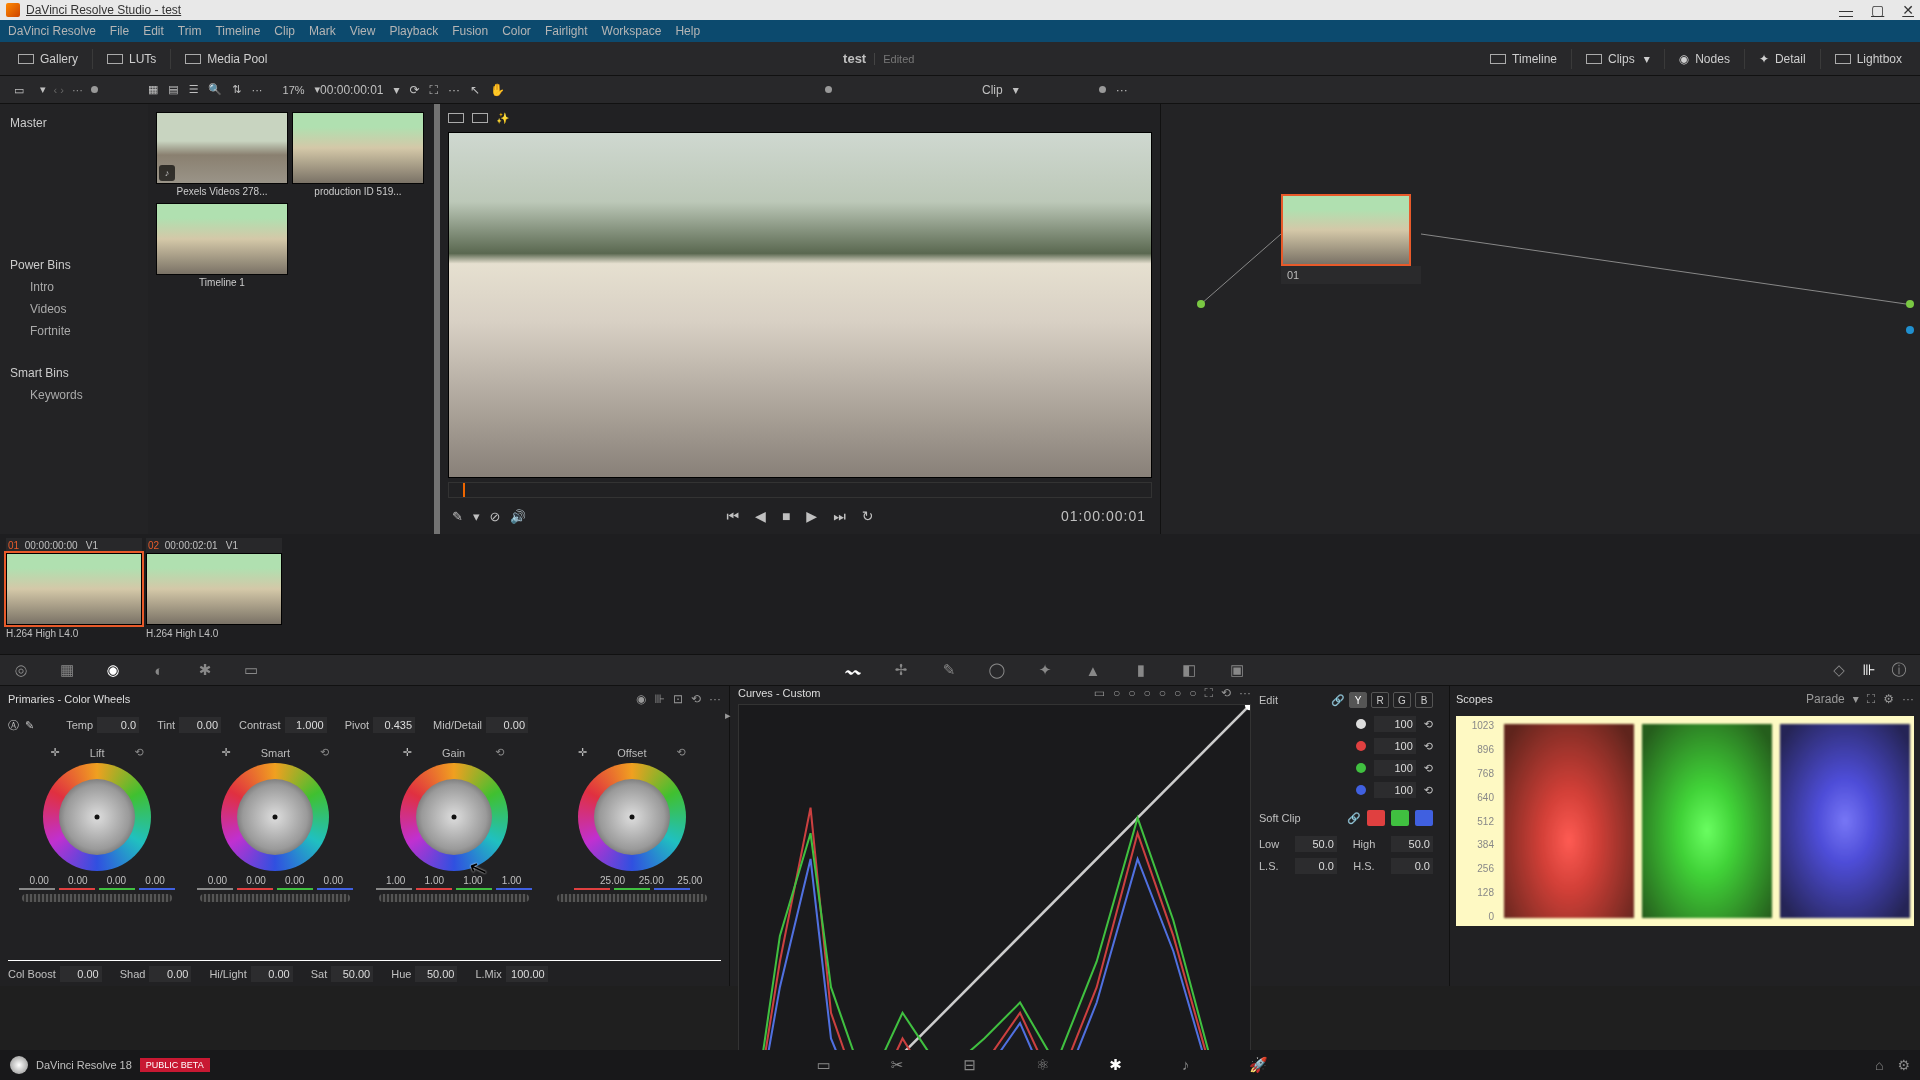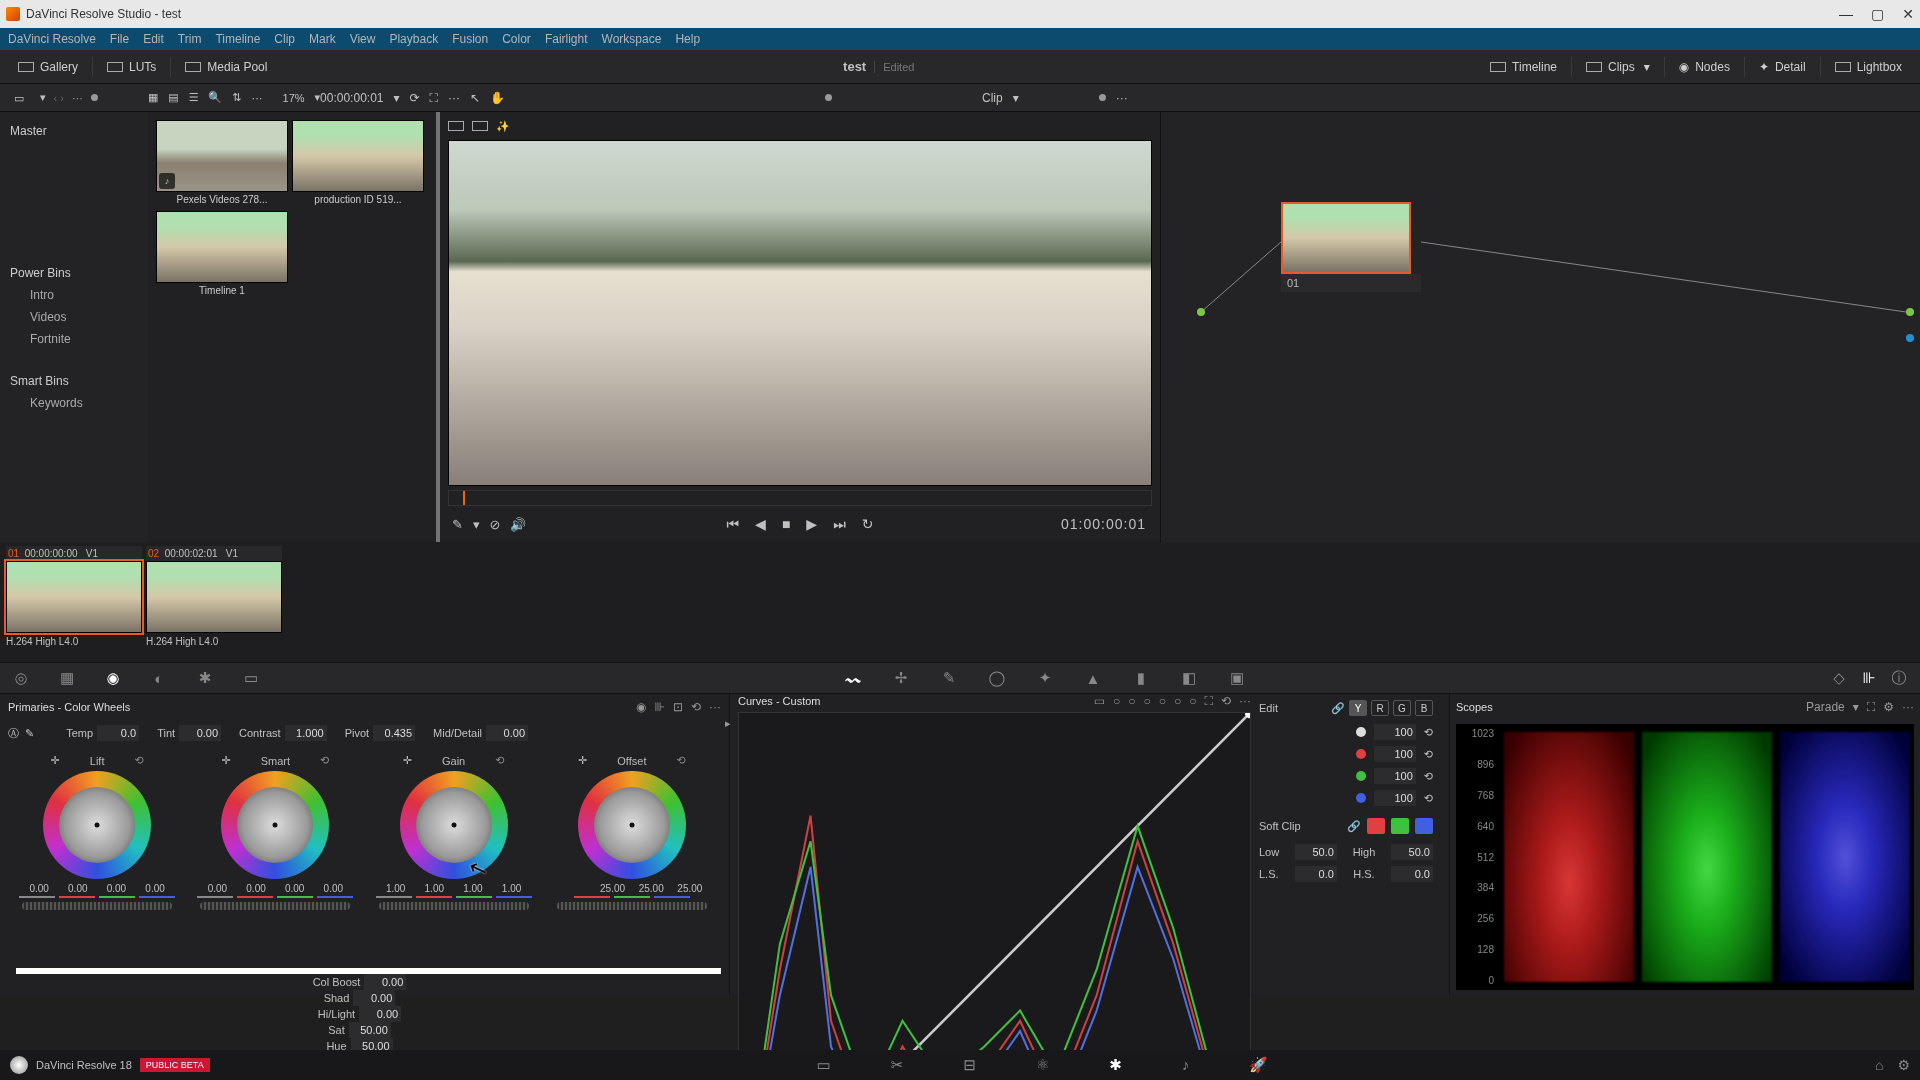--- a/index.html
+++ b/index.html
@@ -1,19 +1,19 @@
 <!DOCTYPE html>
 <html><head>
 <meta charset="utf-8">
 <style>
 * { margin:0; padding:0; box-sizing:border-box; font-family:Arial,sans-serif; user-select:none; }
 body { background:#1f1f1f; color:#c0c0c0; font-size:11px; width:1920px; height:1080px; overflow:hidden; position:relative; }
 
 
-.titlebar { height:28px; background:#e8e8e8; display:flex; align-items:center; padding:0 6px; color:#333; font-size:12px; }
+.titlebar { height:20px; background:#e8e8e8; display:flex; align-items:center; padding:0 6px; color:#333; font-size:12px;text-decoration:underline; }
 .titlebar .app-icon { width:14px; height:14px; background:linear-gradient(135deg,#ff8800,#cc4400); border-radius:2px; margin-right:6px; }
 .titlebar .win-ctrls { margin-left:auto; display:flex; gap:18px; font-size:14px; }
 
 
 .menubar { height:22px; background:#0c4a6e; display:flex; align-items:center; padding:0 8px; font-size:12px; gap:14px; color:#b5b5b5; }
 
 
 .toptool { height:34px; background:#28282a; border-bottom:1px solid #111; display:flex; align-items:center; padding:0 10px; }
 .toptool .btn { display:flex; align-items:center; gap:6px; padding:4px 8px; color:#cfcfcf; font-size:12px; }
 .toptool .divider { width:1px; height:20px; background:#3a3a3a; margin:0 6px; }
@@ -23,21 +23,21 @@
 
 
 .subbar { height:28px; background:#28282a; display:flex; align-items:center; padding:0 10px; border-bottom:1px solid #111; }
 .subbar .sm-icon { width:14px; height:12px; display:inline-block; margin:0 4px; }
 .subbar .center { flex:1; text-align:center; font-size:12px; }
 .subbar .rightgrp { display:flex; align-items:center; gap:10px; font-size:12px; }
 .dot { width:7px; height:7px; border-radius:50%; background:#999; display:inline-block; }
 
 
 .upper { height:430px; display:flex; background:#212123; }
-.mediabrowser { width:440px; display:flex; border-right:4px solid #737373; }
+.mediabrowser { width:440px; display:flex; border-right:6px solid #737373; }
 .mediabrowser .tree { width:148px; background:#232325; padding:8px 0; font-size:12px; }
 .mediabrowser .tree .hdr { padding:4px 10px; color:#ccc; }
 .mediabrowser .tree .item { padding:4px 10px 4px 30px; color:#aaa; }
 .mediabrowser .thumbs { flex:1; padding:8px; display:flex; flex-wrap:wrap; gap:4px; align-content:flex-start; }
 .thumb { width:132px; }
 .thumb .img { height:72px; background:linear-gradient(180deg,#c8d4c0 40%,#8a8070 60%,#9a9488); border:1px solid #050505; position:relative; }
 .thumb .img.t2 { background:linear-gradient(180deg,#b0e0b0 20%,#d4c8a8 50%,#7a7266); }
 .thumb .label { font-size:10px; color:#ccc; padding:2px 0; text-align:center; overflow:hidden; white-space:nowrap; text-overflow:ellipsis; }
 .thumb .audio { position:absolute; bottom:2px; left:2px; width:16px; height:16px; background:#000a; border-radius:3px; font-size:9px; text-align:center; line-height:16px; }
 
@@ -89,37 +89,37 @@
 .wheel-col .whdr { font-size:11px; display:flex; justify-content:center; align-items:center; gap:30px; color:#bbb; }
 .wheel-col .whdr .reset { color:#888; }
 .wheel { width:108px; height:108px; margin:4px auto; border-radius:50%; background:conic-gradient(#f0a020,#40c030,#20c0c0,#3050e0,#c030d0,#e03040,#f0a020); position:relative; }
 .wheel::after { content:''; position:absolute; inset:16px; border-radius:50%; background:radial-gradient(#ddd 0%,#9a9a9a 60%,#3a3a3a 100%); }
 .wheel .dot { position:absolute; left:50%; top:50%; width:5px; height:5px; background:#111; border-radius:50%; transform:translate(-50%,-50%); z-index:2; }
 .wheel-vals { display:flex; justify-content:space-between; font-size:10px; padding:0 8px; }
 .wheel-vals span { width:38px; text-align:center; }
 .wheel-bars { display:flex; gap:4px; justify-content:center; margin-top:2px; }
 .wheel-bars i { width:36px; height:2px; display:block; }
 .jog { width:150px; height:8px; margin:4px auto 0; background:repeating-linear-gradient(90deg,#555 0 2px,#2a2a2a 2px 4px); border-radius:4px; }
-.bottom-params { height:26px; display:flex; align-items:center; border-top:6px solid #ffffff; font-size:11px; position:absolute; bottom:0; left:16px; right:8px;flex-direction:column; }
+.bottom-params { height:26px; display:flex; align-items:center; border-top:1px solid #ffffff; font-size:11px; position:absolute; bottom:0; left:8px; right:8px; }
 .bottom-params .param { display:flex; align-items:center; gap:4px; margin-right:18px; }
 
 .curves { width:720px; border-right:1px solid #111; padding:0 8px; display:flex; }
 .curves-main { flex:1; display:flex; flex-direction:column; }
 .curve-canvas { flex:1; background:#1a1a1c; border:1px solid #333; position:relative; margin-top:4px; }
 .curve-side { width:190px; padding:6px 8px; }
 .curve-side .edit-row { display:flex; align-items:center; gap:4px; margin-bottom:8px; font-size:11px; }
 .chip { width:18px; height:16px; border:1px solid #555; display:inline-flex; align-items:center; justify-content:center; font-size:10px; color:#ccc; border-radius:2px; }
 .chip.active { background:#555; color:#fff; }
 .curve-side .valrow { display:flex; align-items:center; gap:8px; margin-bottom:6px; justify-content:flex-end; }
 .swatch { width:10px; height:10px; border-radius:50%; }
 .softrow { display:flex; align-items:center; gap:6px; margin-top:12px; margin-bottom:10px; }
 .sc-sq { width:18px; height:16px; border-radius:2px; }
 
 .scopes { flex:1; padding:0 6px; }
-.scope-body { height:266px; background:#000000; margin-top:4px; position:relative; display:flex; }
+.scope-body { height:210px; background:#fef9c3; margin-top:4px; position:relative; display:flex; }
 .scope-body .axis { width:40px; display:flex; flex-direction:column; justify-content:space-between; padding:4px 2px; font-size:10px; color:#888; align-items:flex-end; }
 .scope-body .wave { flex:1; position:relative; }
 .scope-body .wave div { position:absolute; top:8px; bottom:8px; width:31%; opacity:.85; }
 .wave .r { left:2%; background:radial-gradient(ellipse at 50% 60%,#ff4040 0%,#cc2020 30%,#400 90%); filter:blur(1px); }
 .wave .g { left:35%; background:radial-gradient(ellipse at 50% 55%,#50ff50 0%,#20cc20 30%,#040 90%); filter:blur(1px); }
 .wave .b { left:68%; background:radial-gradient(ellipse at 50% 50%,#6060ff 0%,#3030dd 30%,#004 90%); filter:blur(1px); }
 
 
 .bottombar { position:absolute; bottom:0; left:0; right:0; height:30px; background:#18181a; display:flex; align-items:center; padding:0 10px; }
 .bottombar .logo { width:18px; height:18px; border-radius:50%; background:radial-gradient(#fff,#888); margin-right:8px; }

